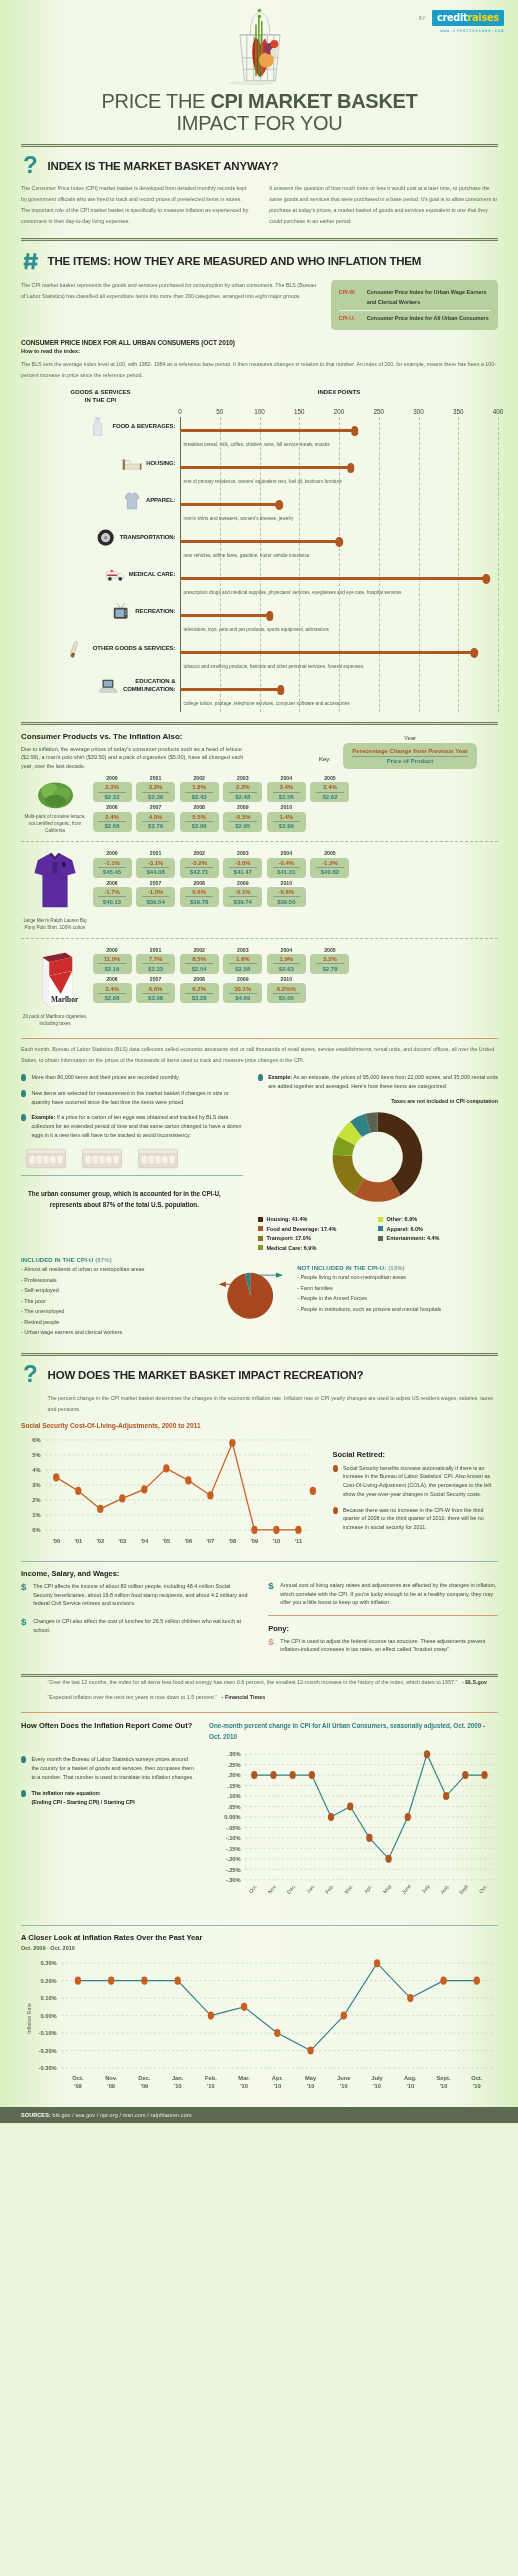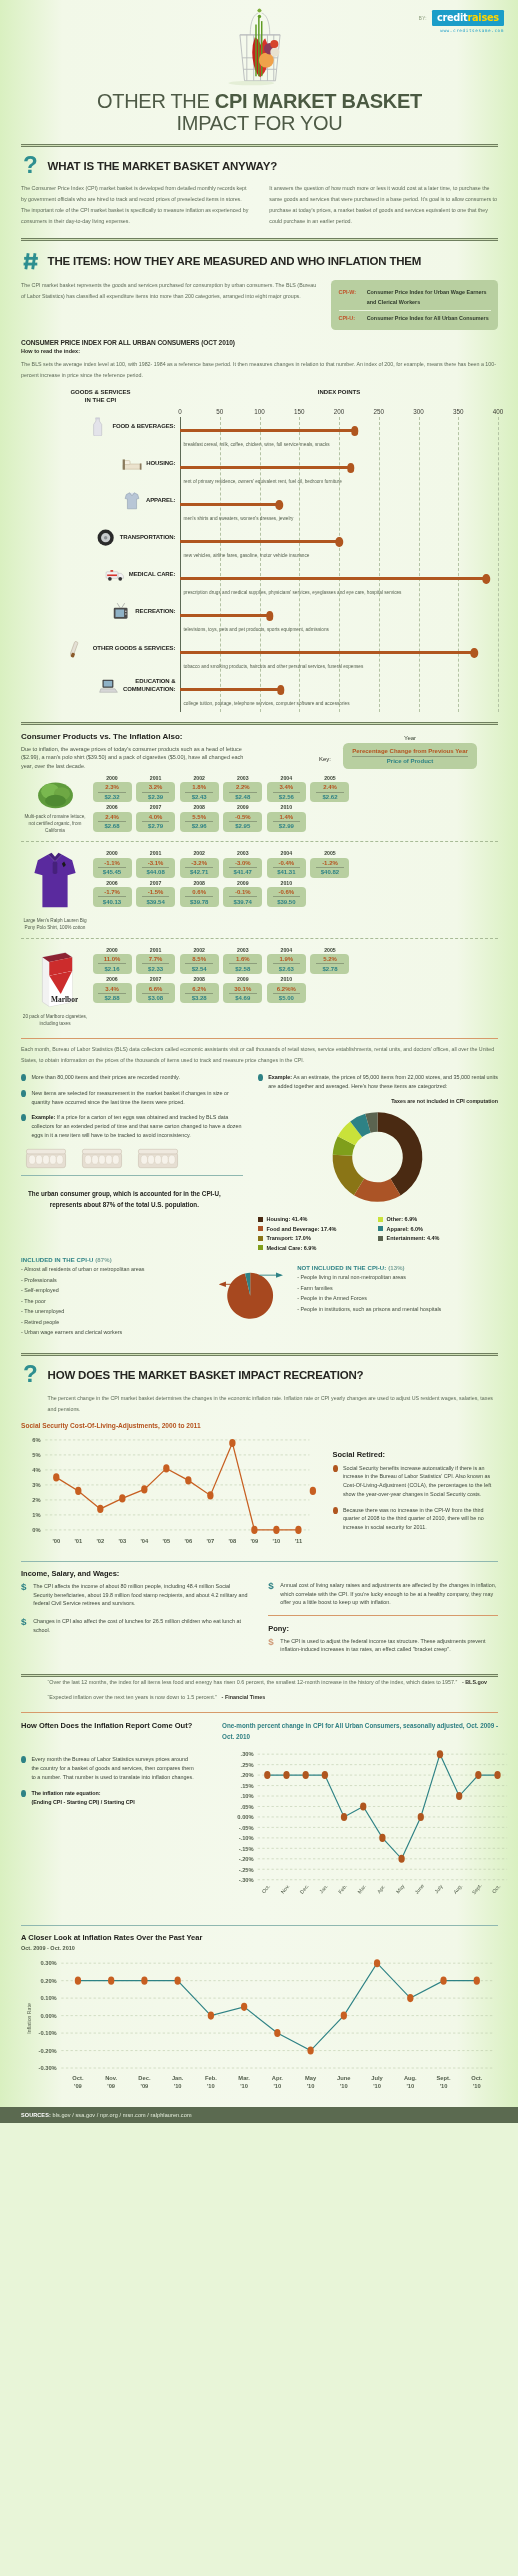--- a/index.html
+++ b/index.html
@@ -196,36 +196,36 @@
         <circle cx="74" cy="16" r="3" fill="#5f9b24"></circle>
         <circle cx="86" cy="92" r="13" fill="#f0a24a"></circle>
         <circle cx="92" cy="72" r="10" fill="#8c3a5a"></circle>
         <circle cx="101" cy="78" r="8" fill="#e8e2d0"></circle>
         <circle cx="100" cy="64" r="7" fill="#d6452c"></circle>
         <ellipse cx="60" cy="132" rx="40" ry="4" fill="#dde9cd" opacity=".7"></ellipse>
       </svg>
     </div>
 
     <div class="maintitle">
-      <span>OTHER THE </span><b>CPI MARKET BASKET</b>
+      <span>PRICE THE </span><b>CPI MARKET BASKET</b>
       <span class="l2">IMPACT FOR YOU</span>
     </div>
   </div>
 
   <div class="inner">
     <div class="rule"></div>
 
     
     <div class="sec-head">
       <div class="sec-icon">
         <svg width="15" height="23" viewBox="0 0 26 40">
             <text x="0" y="32" font-family="Liberation Sans" font-size="42" font-weight="bold" fill="#2e8f90">?</text>
           </svg>
       </div>
-      <div class="sec-title">WHAT IS THE MARKET BASKET ANYWAY?</div>
+      <div class="sec-title">INDEX IS THE MARKET BASKET ANYWAY?</div>
     </div>
     <div class="cols2">
       <div class="body-text">The Consumer Price Index (CPI) market basket is developed from detailed monthly records kept by government officials who are hired to track and record prices of preselected items in stores. The important role of the CPI market basket is specifically to measure inflation as experienced by consumers in their day-to-day living expenses.</div>
       <div class="body-text">It answers the question of how much more or less it would cost at a later time, to purchase the same goods and services that were purchased in a base period. It's goal is to allow consumers to purchase at today's prices, a market basket of goods and services equivalent to one that they could purchase in an earlier period.</div>
     </div>
 
     <div class="rule" style="margin-top:11.5px"></div>
 
     
     <div class="sec-head">
@@ -997,21 +997,21 @@
       <div class="qtxt">
         <span>“Over the last 12 months, the index for all items less food and energy has risen 0.6 percent, the smallest 12-month increase in the history of the index, which dates to 1957.”</span>&nbsp;&nbsp;&nbsp;<b>- BLS.gov</b>
       </div>
       <div class="qtxt" style="margin-top:4.6px">
         <span>“Expected inflation over the next ten years is now down to 1.5 percent.”</span>&nbsp;&nbsp;&nbsp;<b>- Financial Times</b>
       </div>
     </div>
 
     <div class="rule orange" style="margin-top:9.2px"></div>
 
-    <div style="display:flex; gap:28px; margin-top:8px">
+    <div style="display:flex; gap:15px; margin-top:8px">
       <div style="flex:0 0 173px">
         <div class="sub-head" style="line-height:1.45">How Often Does the Inflation Report Come Out?</div>
         <div class="bullet" style="margin-top:23px">
           <span class="bdot"></span>
           <span class="btxt">Every month the Bureau of Labor Statistics surveys prices around the country for a basket of goods and services, then compares them to a number. That number is used to translate into inflation changes.</span>
         </div>
         <div class="bullet" style="margin-top:8px">
           <span class="bdot"></span>
           <span class="btxt">
             <b>The inflation rate equation:</b><br>

